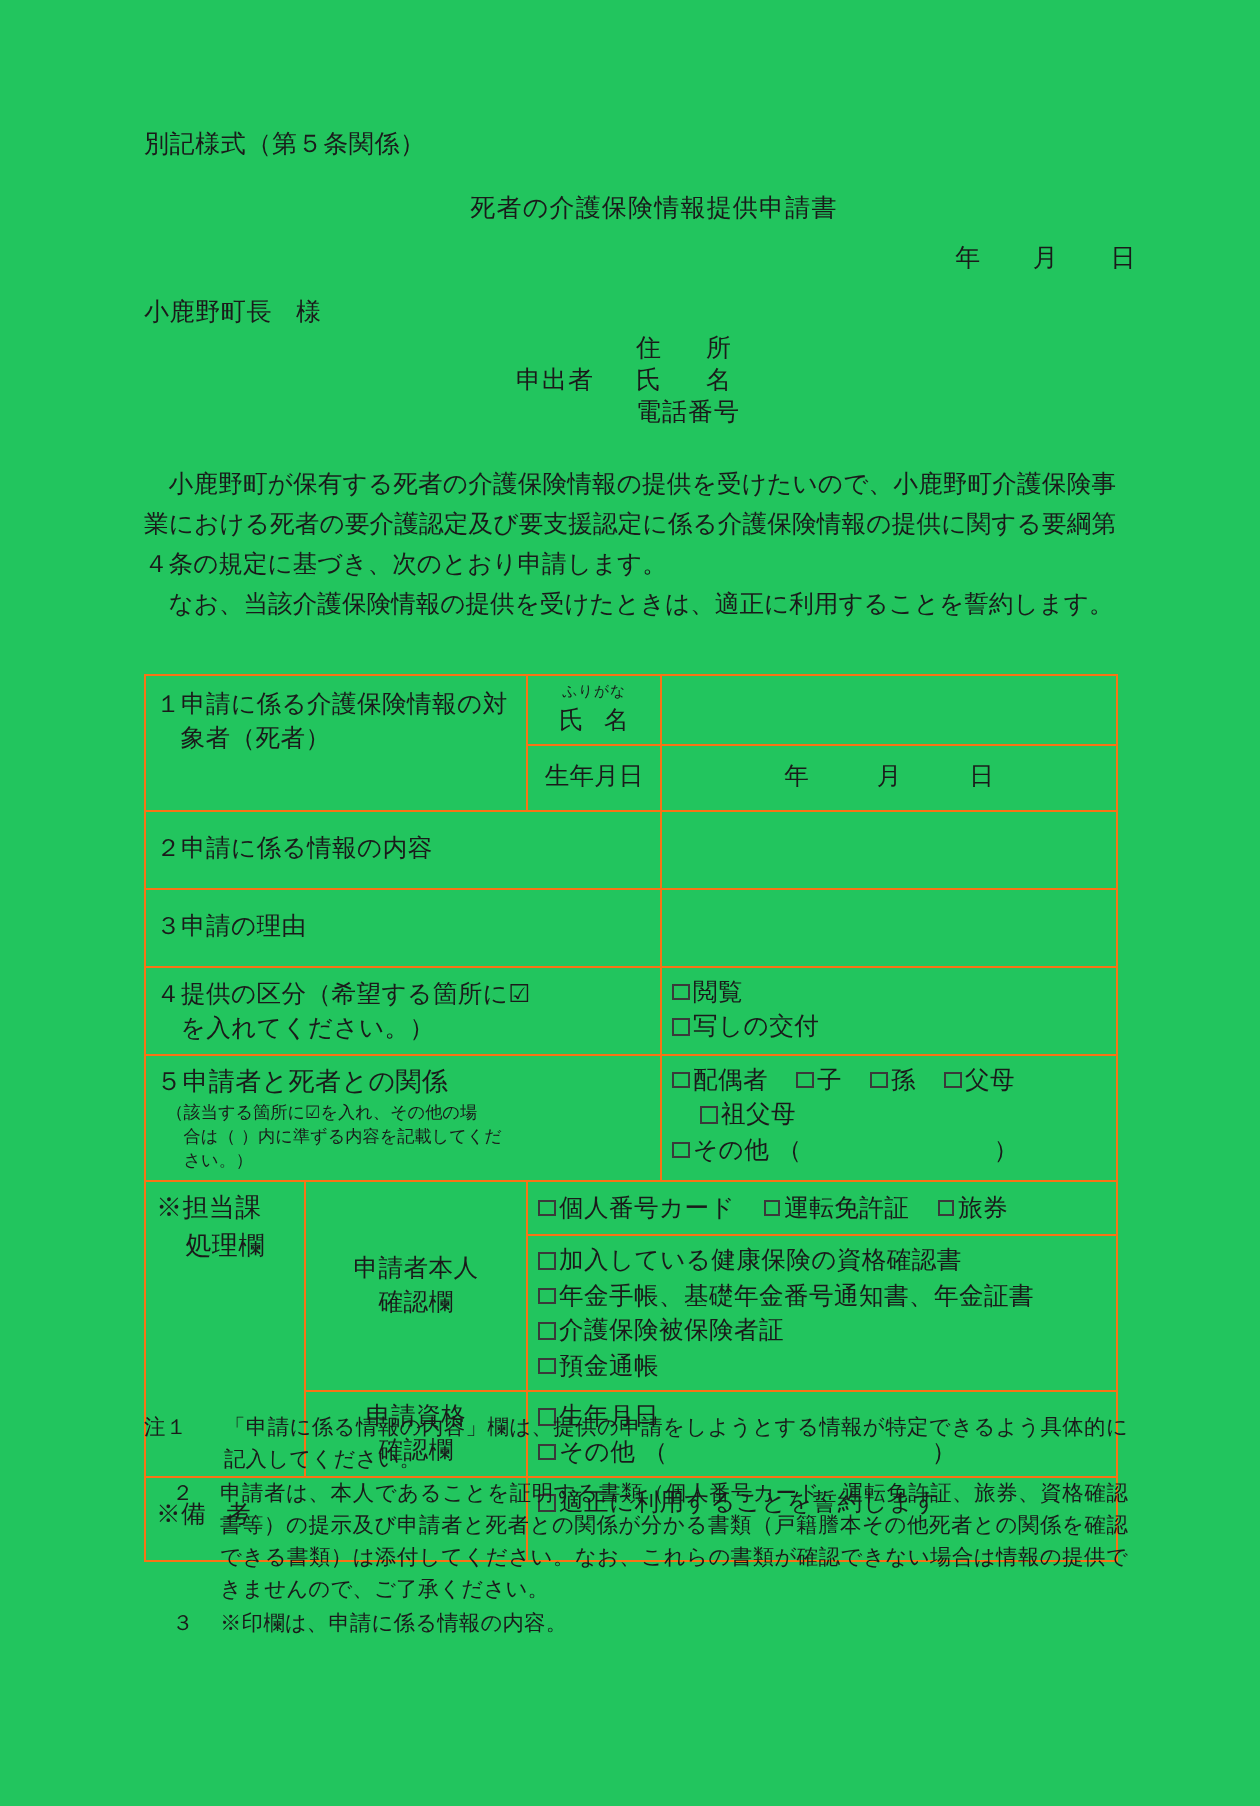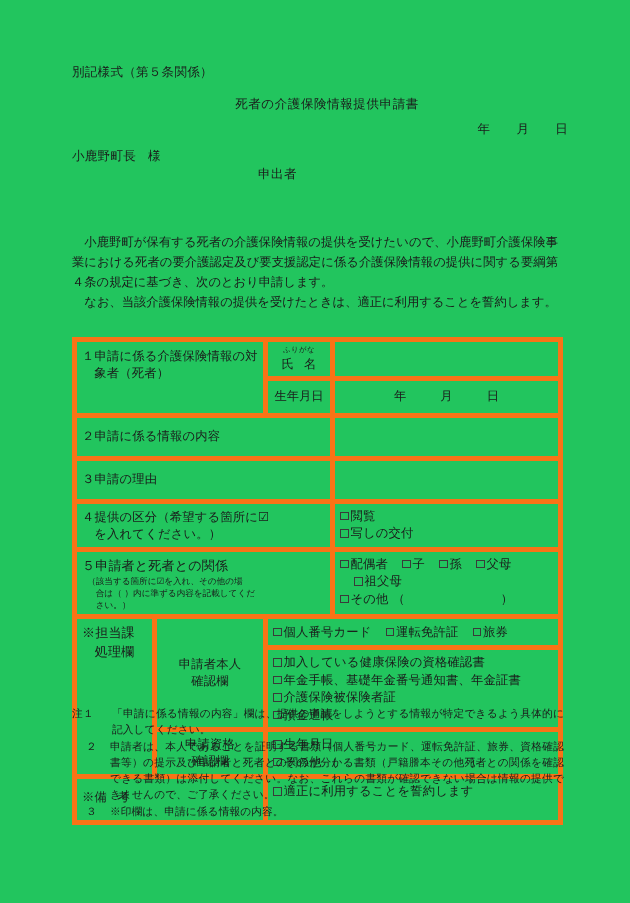--- a/index.html
+++ b/index.html
@@ -103,21 +103,21 @@
   .form-table {
     position: absolute;
     left: 72px;
     top: 337px;
     width: 486px;
     border-collapse: collapse;
     table-layout: fixed;
     font-size: 12.3px;
   }
   .form-table td {
-    border: 5px solid #f97316;
+    border: 1px solid #f97316;
     padding: 3px 5px;
     vertical-align: middle;
     line-height: 1.42;
   }
   .cell-label { letter-spacing: 0.2px; }
   .cell-label-indent {
     display: block;
     padding-left: 1em;
   }
   .center { text-align: center; }
@@ -220,20 +220,29 @@
   <div class="date-line">
     <span>年</span><span class="sp"></span><span>月</span><span class="sp"></span><span>日</span>
   </div>
 
   <div class="addressee">
     <span>小鹿野町長</span><span class="gap"></span><span>様</span>
   </div>
 
   <div class="applicant">
     <div class="applicant-role">申出者</div>
+    <div class="applicant-fields">
+      <div class="fld">
+        <span>住</span><span class="wide"></span><span>所</span>
+      </div>
+      <div class="fld">
+        <span>氏</span><span class="wide"></span><span>名</span>
+      </div>
+      <div class="fld">電話番号</div>
+    </div>
   </div>
 
   <div class="body-text">
     <p>小鹿野町が保有する死者の介護保険情報の提供を受けたいので、小鹿野町介護保険事業における死者の要介護認定及び要支援認定に係る介護保険情報の提供に関する要綱第４条の規定に基づき、次のとおり申請します。</p>
     <p>なお、当該介護保険情報の提供を受けたときは、適正に利用することを誓約します。</p>
   </div>
 
   <table class="form-table">
     <colgroup>
       <col style="width:80px">

